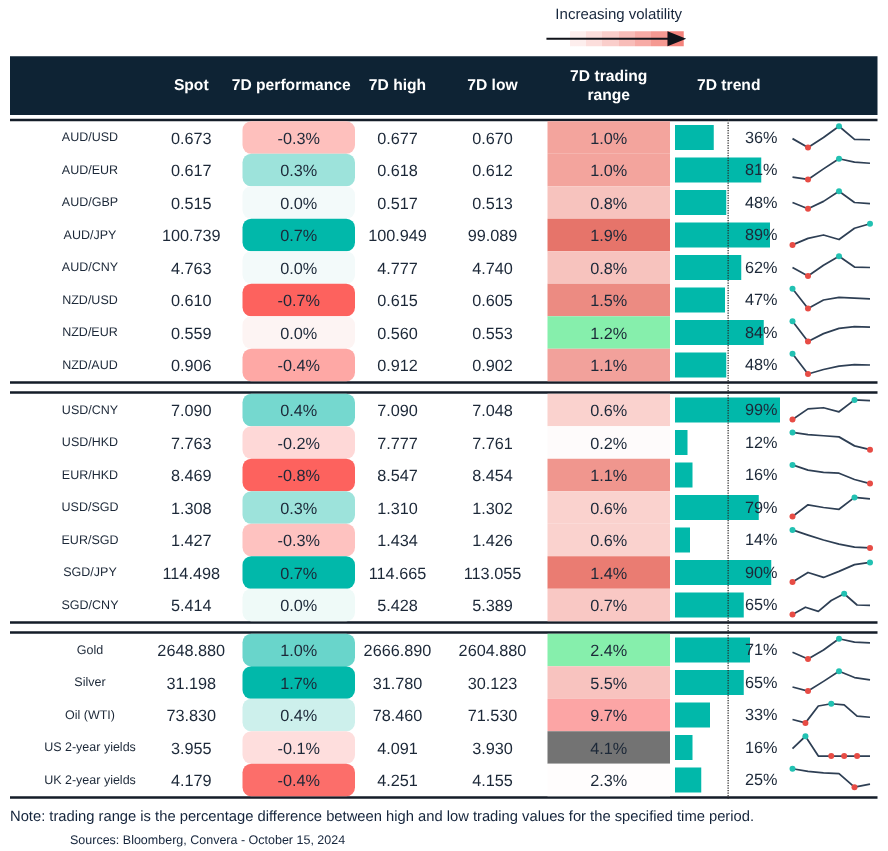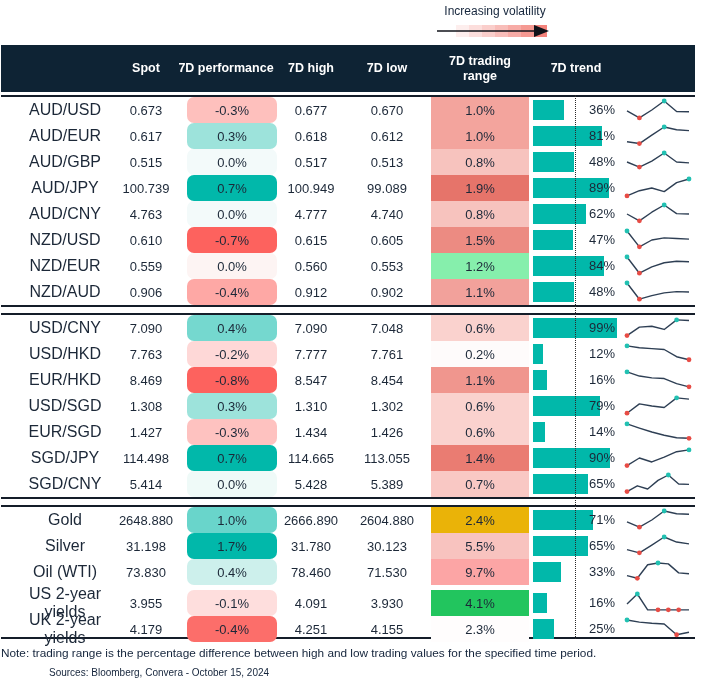--- a/index.html
+++ b/index.html
@@ -1,18 +1,18 @@
 <!DOCTYPE html>
 <html><head>
 <meta charset="utf-8">
 <style>
   html,body{margin:0;padding:0;background:#ffffff;}
   .page{
     position:relative;width:710px;height:681px;box-sizing:border-box;
-    padding:45px 8px 0 1px;background:#fff;
+    padding:45px 8px 0 8px;background:#fff;
     font-family:"Liberation Sans",sans-serif;color:#1c2838;overflow:hidden;
   }
   
   .vol-legend{position:absolute;left:437px;top:4px;width:116px;}
   .vol-label{font-size:12px;text-align:center;color:#16263c;white-space:nowrap;}
   .vol-arrow{position:relative;height:16px;margin-top:5px;}
   .vol-gradient{position:absolute;left:6px;top:2px;width:104px;height:12px;}
   .vol-arrow svg{position:absolute;left:0;top:0;}
   
   .table{width:694px;}
@@ -27,21 +27,21 @@
   .th.small{font-size:10.5px;}
   .tbody{position:relative;margin-top:3px;}
   .group{border-top:2px solid #141d29;border-bottom:2px solid #141d29;}
   .group:last-child{border-bottom:none;}
   .group + .group{margin-top:6px;}
   .row{
     display:grid;grid-template-columns:116px 58px 102px 68px 84px 102px 90px 74px;
     height:26px;align-items:center;font-size:13px;
   }
   .cell{text-align:center;}
-  .cell.name{font-size:16px;padding-left:12px;}
+  .cell.name{font-size:10px;padding-left:12px;}
   .chip{
     height:26px;display:flex;align-items:center;justify-content:center;
     box-sizing:border-box;
   }
   .chip.perf{margin-left:12px;border-radius:7px;}
   .chip.range{margin:0 2px;}
   .barwrap{position:relative;height:26px;}
   .bar{position:absolute;left:2px;top:3px;height:20px;}
   .pct{
     position:absolute;right:6px;top:0;height:26px;line-height:26px;
@@ -434,21 +434,21 @@
         <div class="group">
           <div class="row">
             <div class="cell name">Gold</div>
             <div class="cell num">2648.880</div>
             <div>
               <div class="chip perf" style="background: rgb(105, 213, 203);">1.0%</div>
             </div>
             <div class="cell num">2666.890</div>
             <div class="cell num">2604.880</div>
             <div>
-              <div class="chip range" style="background: #eab308;">2.4%</div>
+              <div class="chip range" style="background: #86efac;">2.4%</div>
             </div>
             <div class="barwrap">
               <div class="bar" style="width: 60.35px; background: rgb(1, 184, 170);"></div>
               <div class="pct">71%</div>
             </div>
             <div class="sparkwrap">
               <svg width="70" height="24">
                 <polyline points="4,13.799999999999999 16.4,19.2 28.8,12 41.2,3 53.6,5.7 66,6.240000000000001" fill="none" stroke="#2e3f54" stroke-width="1.4" stroke-linejoin="round"></polyline>
                 <circle cx="16.4" cy="19.2" r="2.4" fill="#e74c45"></circle>
                 <circle cx="41.2" cy="3" r="2.4" fill="#22c1b2"></circle>
@@ -503,21 +503,21 @@
           </div>
           <div class="row">
             <div class="cell name">US 2-year yields</div>
             <div class="cell num">3.955</div>
             <div>
               <div class="chip perf" style="background: rgb(254, 222, 221);">-0.1%</div>
             </div>
             <div class="cell num">4.091</div>
             <div class="cell num">3.930</div>
             <div>
-              <div class="chip range" style="background: #22c55e;">4.1%</div>
+              <div class="chip range" style="background: #737373;">4.1%</div>
             </div>
             <div class="barwrap">
               <div class="bar" style="width: 13.6px; background: rgb(1, 184, 170);"></div>
               <div class="pct">16%</div>
             </div>
             <div class="sparkwrap">
               <svg width="70" height="24">
                 <polyline points="4,12.9 14.333333333333334,3 24.666666666666668,18.84 35,18.84 45.333333333333336,18.84 55.66666666666667,18.84 66,18.84" fill="none" stroke="#2e3f54" stroke-width="1.4" stroke-linejoin="round"></polyline>
                 <circle cx="35" cy="18.84" r="2.4" fill="#e74c45"></circle>
                 <circle cx="45.333333333333336" cy="18.84" r="2.4" fill="#e74c45"></circle>

